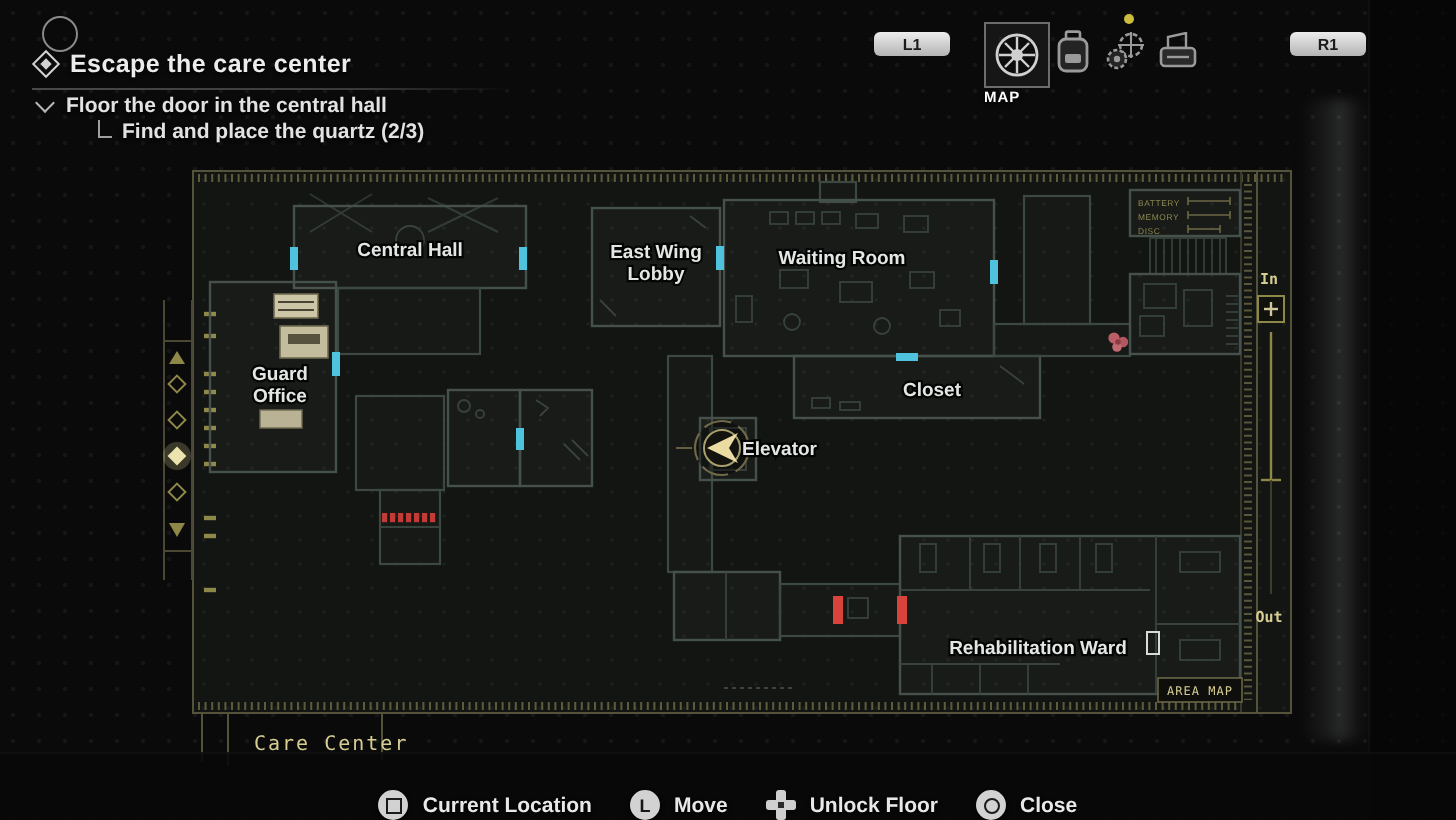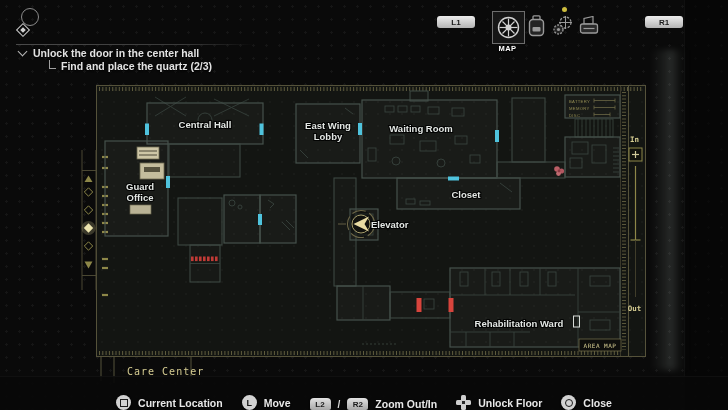--- a/index.html
+++ b/index.html
@@ -36,21 +36,21 @@
   .subobj-row{left:49px;top:60px;display:flex;align-items:flex-end;gap:5px;}
   .corner-glyph{width:6px;height:8px;border-left:1.5px solid #a0a0a0;border-bottom:1.5px solid #a0a0a0;margin-bottom:3px;}
   
   .shoulder-badge{
     position:absolute;z-index:5;width:38px;height:12px;border-radius:3px;
     background:linear-gradient(#ededed,#b4b4b4);color:#1b1b1b;
     font-size:8px;font-weight:bold;display:flex;align-items:center;justify-content:center;
   }
   .tab-map{position:absolute;left:492px;top:11px;width:31px;height:31px;z-index:5;
     border:1px solid #6d6d6d;background:rgba(255,255,255,0.05);display:flex;align-items:center;justify-content:center;}
-  .tab-map-label{position:absolute;left:492px;top:44px;width:31px;text-align:center;z-index:5;
+  .tab-map-label{position:absolute;left:492px;top:44px;width:31px;text-align:left;z-index:5;
     color:#fff;font-size:7.5px;font-weight:bold;letter-spacing:0.5px;text-shadow:0 1px 2px #000;}
   .tab-icon{position:absolute;top:15px;z-index:5;}
   .notif-dot{position:absolute;left:562px;top:7px;width:5px;height:5px;border-radius:50%;background:#cdbd3e;z-index:6;}
   
   svg.mapsvg{position:absolute;left:0;top:0;z-index:2;}
   .room{fill:rgba(255,255,255,0.028);stroke:#45514b;stroke-width:1.2;}
   .corr{fill:rgba(255,255,255,0.02);stroke:#3c4842;stroke-width:1.1;}
   .detail{fill:none;stroke:#38433d;stroke-width:0.9;}
   .decor{fill:none;stroke:#2d3732;stroke-width:1;}
   .maplabel{fill:#e3e7e4;font-size:9.5px;font-weight:bold;font-family:"Liberation Sans",sans-serif;
@@ -349,25 +349,26 @@
     <line x1="101" y1="357" x2="101" y2="381" stroke="#55523a" stroke-width="1"></line>
     <line x1="114" y1="357" x2="114" y2="383" stroke="#55523a" stroke-width="1"></line>
     <line x1="191" y1="357" x2="191" y2="380" stroke="#55523a" stroke-width="1"></line>
     <text class="olivetext" x="127" y="375" font-size="10" letter-spacing="1">Care Center</text>
   </g>
 </svg>
 
 <div class="hdr status-circle"></div>
 <div class="hdr title-row">
   <span class="obj-diamond"></span>
+  <span class="title-text">Escape the care center</span>
 </div>
 <div class="hdr hdr-divider"></div>
 <div class="hdr obj-row">
   <span class="chevron-down"></span>
-  <span class="obj-text">Unlock the door in the center hall</span>
+  <span class="obj-text">Floor the door in the central hall</span>
 </div>
 <div class="hdr subobj-row">
   <span class="corner-glyph"></span>
   <span class="obj-text">Find and place the quartz (2/3)</span>
 </div>
 
 <div class="shoulder-badge" style="left:437px;top:16px;">L1</div>
 
 <div class="tab-map">
   <svg width="25" height="25" viewBox="0 0 25 25">
@@ -422,26 +423,20 @@
       </span>
     <span class="action-label">Current Location</span>
   </div>
   <div class="action">
     <span class="psbtn">
         <span class="ltxt">L</span>
       </span>
     <span class="action-label">Move</span>
   </div>
   <div class="action">
-    <span class="trigger-badge">L2</span>
-    <span class="slash">/</span>
-    <span class="trigger-badge">R2</span>
-    <span class="action-label">Zoom Out/In</span>
-  </div>
-  <div class="action">
     <span class="dpad">
         <span class="ctr"></span>
       </span>
     <span class="action-label">Unlock Floor</span>
   </div>
   <div class="action">
     <span class="psbtn">
         <span class="ci"></span>
       </span>
     <span class="action-label">Close</span>

